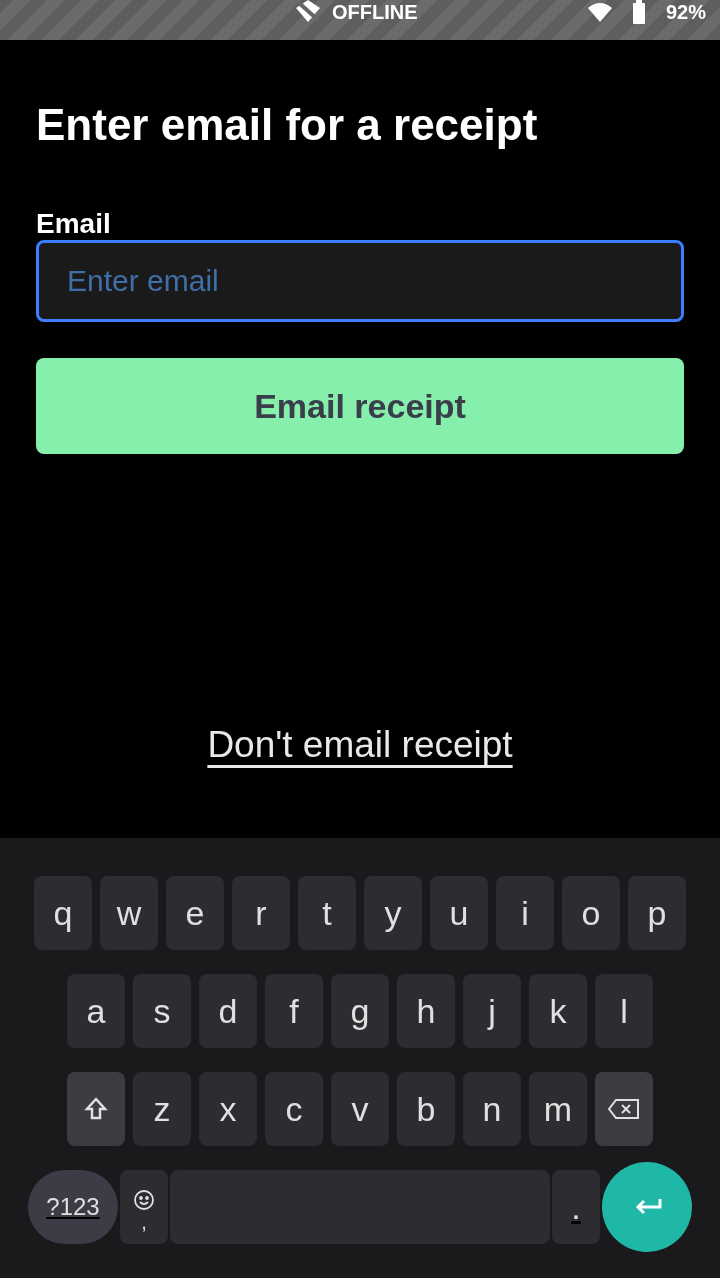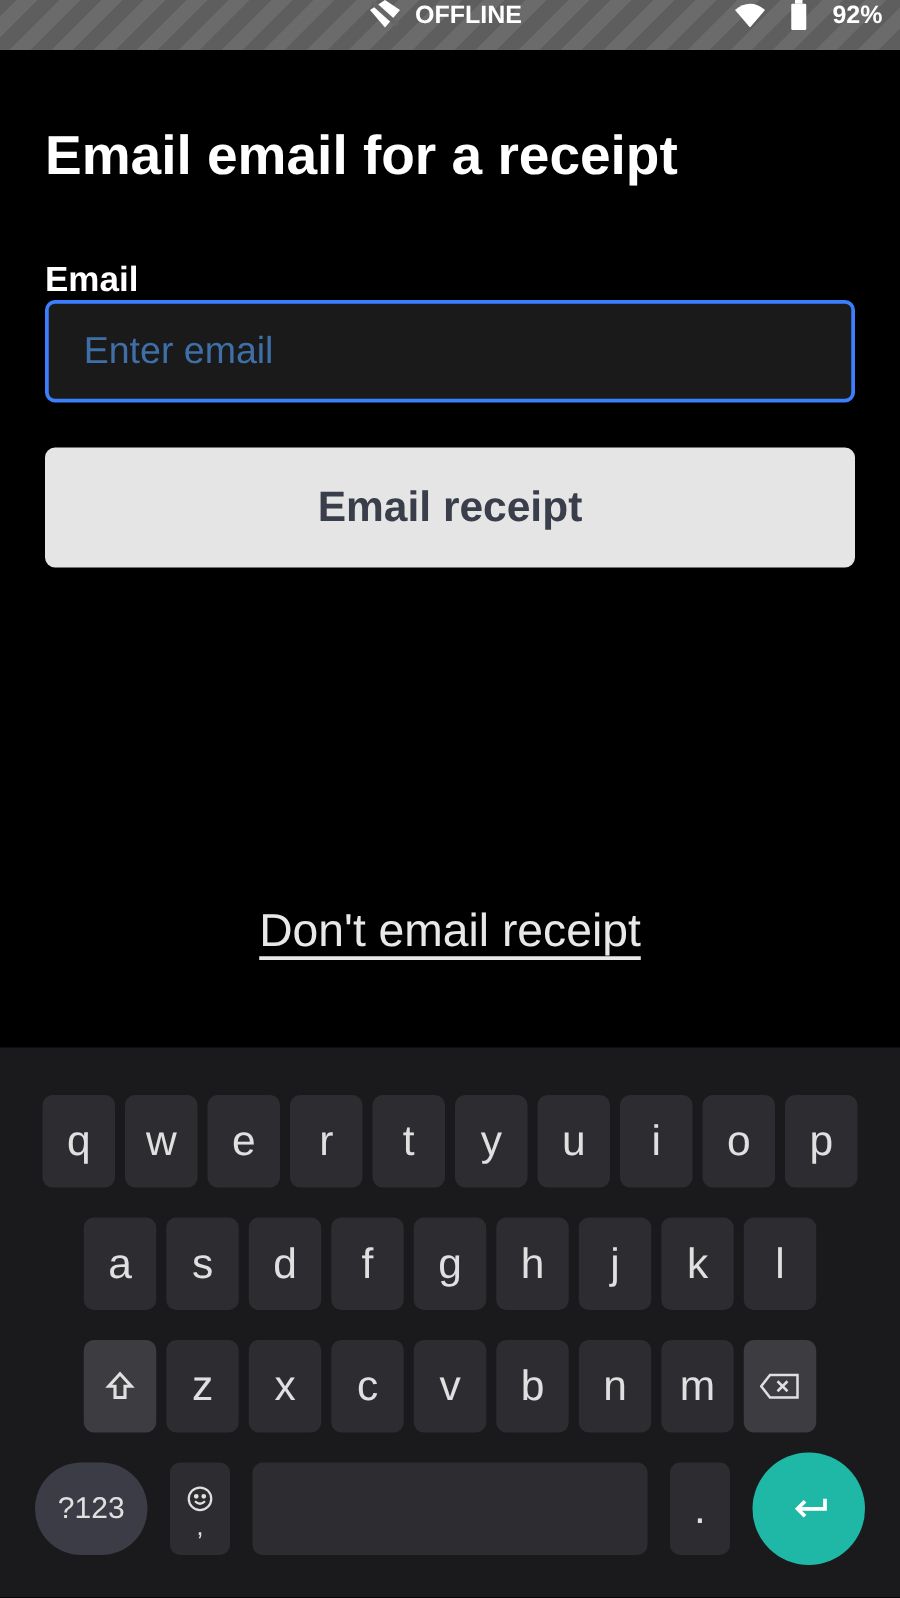--- a/index.html
+++ b/index.html
@@ -72,21 +72,21 @@
       color: #fff;
       outline: none;
     }
     .email-input::placeholder {
       color: #3f6fa8;
     }
     .submit-button {
       width: 100%;
       height: 96px;
       margin-top: 36px;
-      background: #e5e5e5;
+      background: #86efac;
       border: none;
       border-radius: 8px;
       font-size: 34px;
       font-weight: 600;
       color: #393e4a;
       cursor: pointer;
     }
     .skip-link {
       position: absolute;
       top: 724px;
@@ -138,22 +138,23 @@
       width: 86px;
       background: #3c3c41;
     }
     .kb-row-3 {
       gap: 8px;
     }
     .kb-row-3 .kb-key {
       width: 58px;
     }
     .kb-row-4 {
-      gap: 18px;
+      gap: 2px;
       margin-bottom: 0;
+      text-decoration: underline;
     }
     .kb-numbers {
       width: 90px;
       height: 74px;
       border-radius: 50px;
       background: #3c3c46;
       font-size: 24px;
     }
     .kb-emoji {
       width: 48px;
@@ -212,21 +213,21 @@
       <svg width="14" height="24" viewBox="0 0 14 24" fill="white">
         <rect x="4" y="0" width="6" height="3"></rect>
         <rect x="1" y="3" width="12" height="21" rx="1"></rect>
       </svg>
     </span>
     <span>92%</span>
   </div>
 </div>
 
 <div class="content">
-  <h1 class="page-title">Email email for a receipt</h1>
+  <h1 class="page-title">Enter email for a receipt</h1>
   <div class="field-label">Email</div>
   <input type="text" class="email-input" placeholder="Enter email" style="">
   <button class="submit-button">Email receipt</button>
 </div>
 
 <button class="skip-link">Don't email receipt</button>
 
 <div class="keyboard">
   <div class="kb-row kb-row-1">
     <button class="kb-key">q</button>

